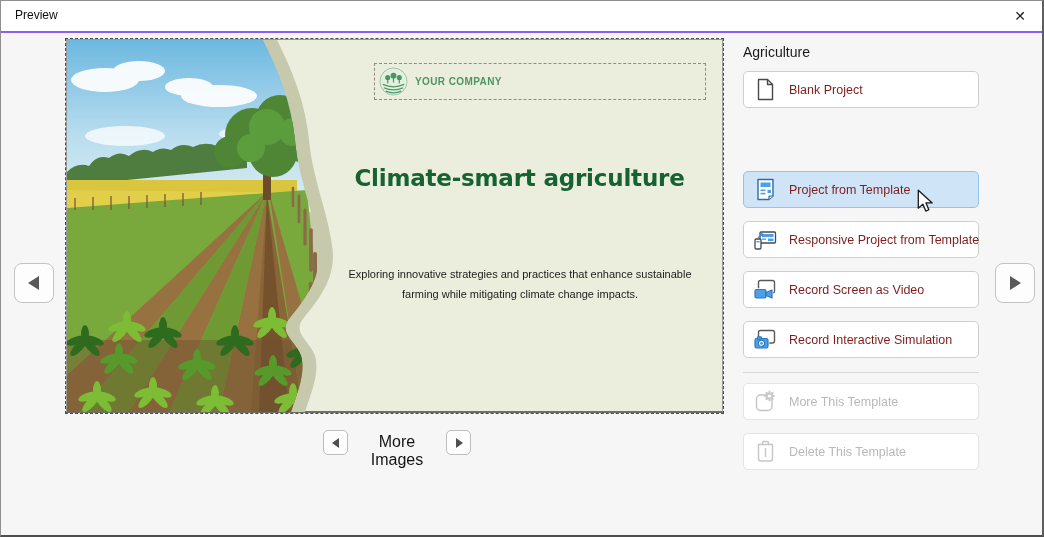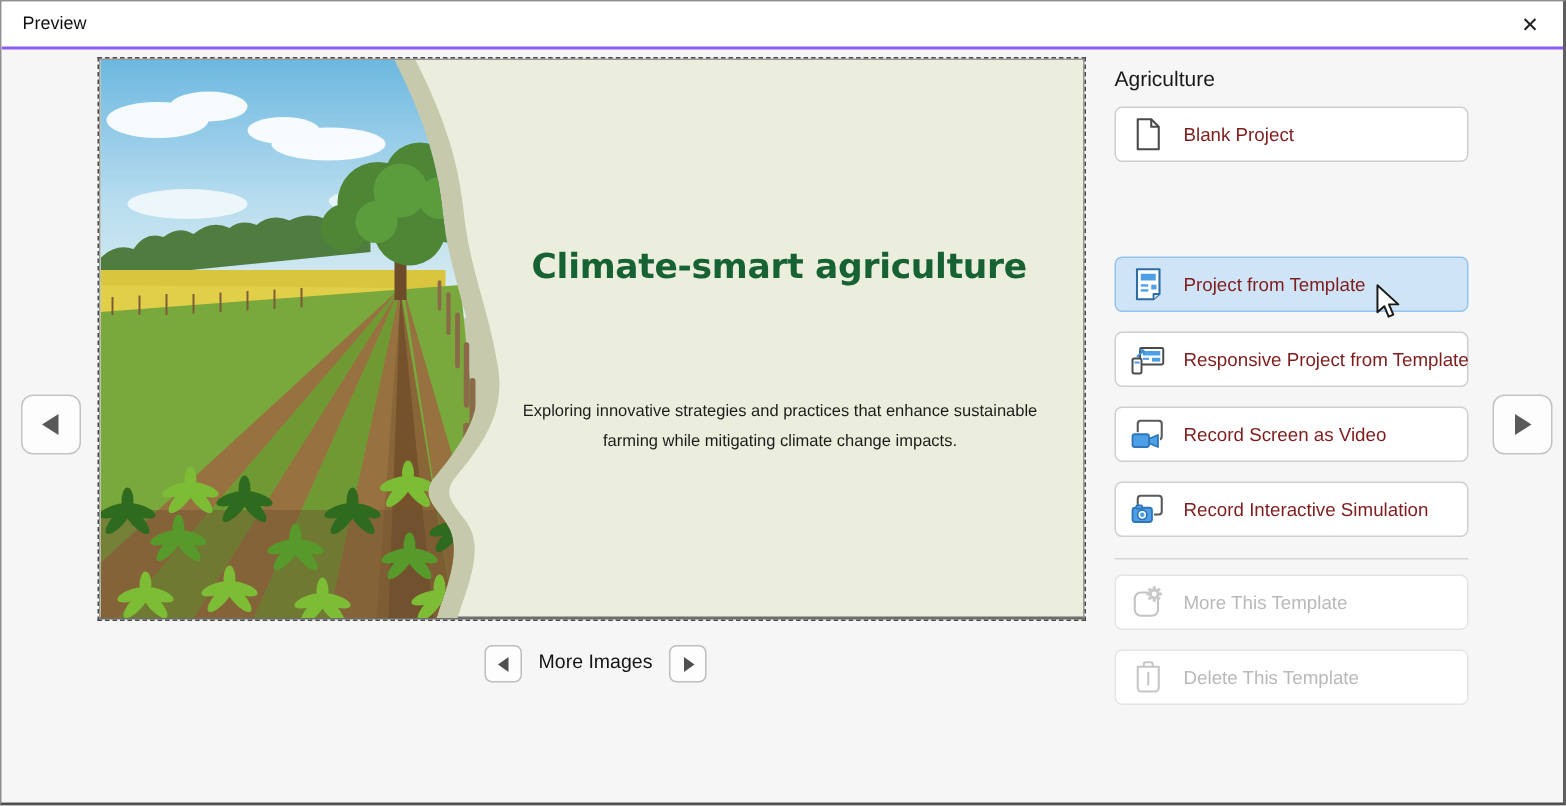--- a/index.html
+++ b/index.html
@@ -23,21 +23,21 @@
   .slide-sub{position:absolute;left:252px;top:224px;width:402px;text-align:center;
              font-size:11px;line-height:20px;color:#1c1c1c;}
   
   .nav-btn{position:absolute;width:38px;height:38px;background:#fdfdfd;border:1px solid #c3c3c3;border-radius:8px;
            display:flex;align-items:center;justify-content:center;}
   .nav-prev{left:13px;top:262px;}
   .nav-next{left:994px;top:262px;}
   .small-btn{position:absolute;width:23px;height:23px;background:#fdfdfd;border:1px solid #bdbdbd;border-radius:5px;
              display:flex;align-items:center;justify-content:center;top:429px;}
   .mi-prev{left:322px;} .mi-next{left:445px;}
-  .more-images-label{position:absolute;left:350px;top:432px;width:92px;text-align:center;font-size:13px;color:#141414;}
+  .more-images-label{position:absolute;left:350px;top:432px;width:92px;text-align:center;font-size:16px;color:#141414;}
   
   .sidebar-heading{position:absolute;left:742px;top:43px;font-size:14px;color:#1a1a1a;}
   .sb-btn{position:absolute;left:742px;width:236px;height:37px;background:#ffffff;border:1px solid #cfcfcf;
           border-radius:5px;box-sizing:border-box;display:flex;align-items:center;}
   .sb-btn .ic{width:27px;height:27px;margin-left:8px;flex:0 0 auto;}
   .sb-btn .lbl{margin-left:10px;font-size:12.5px;color:#7f1d1d;white-space:nowrap;}
   .sb-btn.selected{background:#cfe4f7;border-color:#94c4ec;}
   .sb-btn.disabled{border-color:#e4e4e4;}
   .sb-btn.disabled .lbl{color:#b9b9b9;}
   .sb-divider{position:absolute;left:742px;top:371px;width:236px;height:1px;background:#d6d6d6;}
@@ -150,20 +150,39 @@
           <use href="#plant" x="30" y="356"></use>
             <use href="#plant" x="86" y="352"></use>
             <use href="#plant" x="148" y="360"></use>
           <use href="#plant" x="226" y="358"></use>
             <use href="#plant" x="60" y="286"></use>
             <use href="#plant" x="205" y="282"></use>
         </g>
       </g>
     </svg>
 
+    <div class="logo-box">
+      <svg class="logo-circle" viewBox="0 0 30 30">
+        <circle cx="15" cy="15" r="14" fill="#e3efdf" stroke="#9cc4a6" stroke-width="1"></circle>
+        <g stroke="#4c9663" stroke-width="1.3" fill="none">
+          <path d="M4,18 q11,5 22,0"></path>
+            <path d="M5,21.5 q10,4.5 20,0"></path>
+            <path d="M7,25 q8,3.5 16,0"></path>
+        </g>
+        <g fill="#4c9663">
+          <circle cx="9" cy="11" r="2.6"></circle>
+            <rect x="8.4" y="12" width="1.2" height="5"></rect>
+          <circle cx="15" cy="9" r="3"></circle>
+            <rect x="14.4" y="10" width="1.2" height="6"></rect>
+          <circle cx="21" cy="11" r="2.6"></circle>
+            <rect x="20.4" y="12" width="1.2" height="5"></rect>
+        </g>
+      </svg>
+      <span class="company-name">YOUR COMPANY</span>
+    </div>
 
     <div class="slide-title">Climate-smart agriculture</div>
     <div class="slide-sub">
       <div>Exploring innovative strategies and practices that enhance sustainable</div>
       <div>farming while mitigating climate change impacts.</div>
     </div>
   </div>
 
   <div class="nav-btn nav-prev">
     <svg width="16" height="16" viewBox="0 0 16 16">

